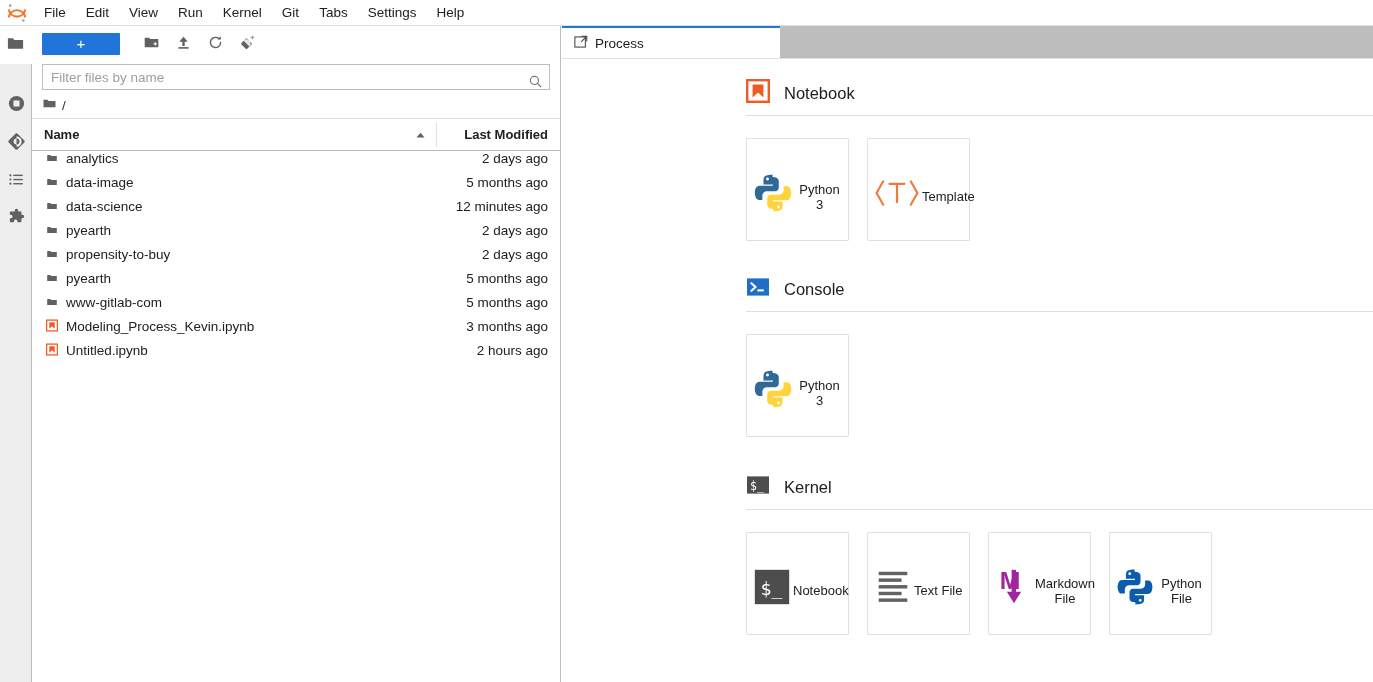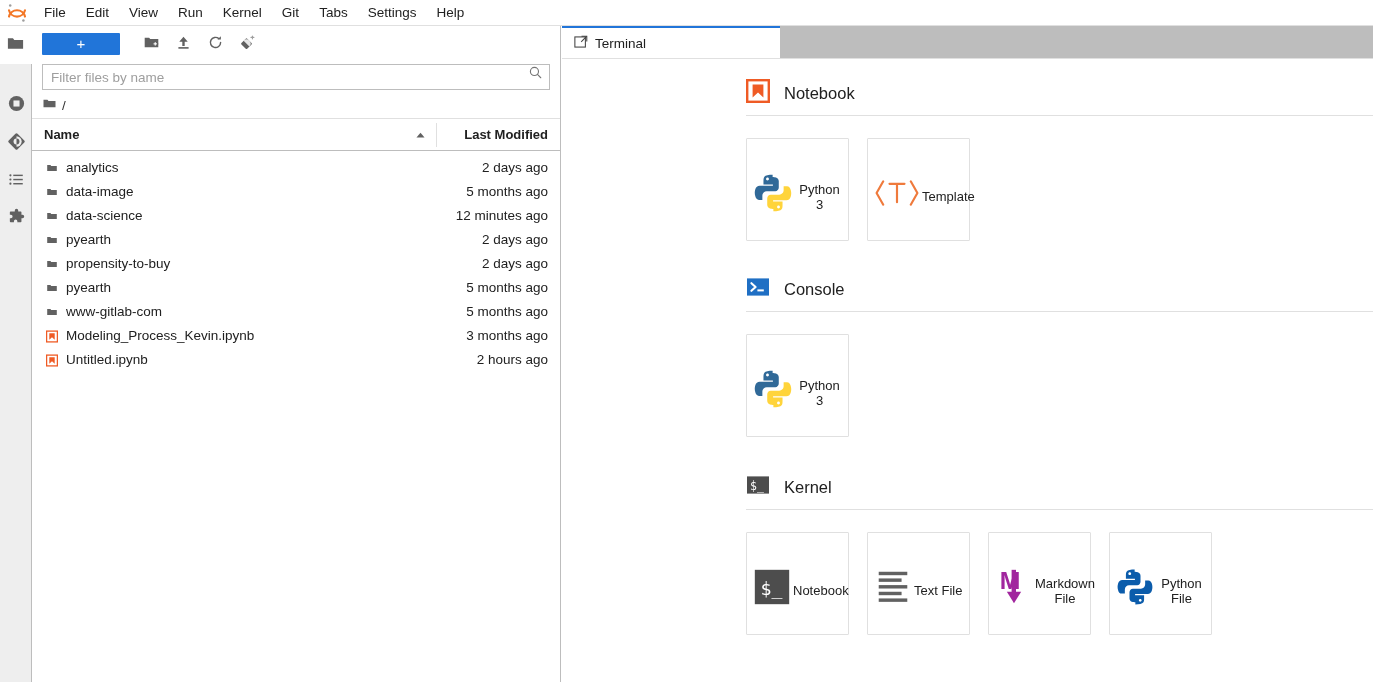--- a/index.html
+++ b/index.html
@@ -61,21 +61,21 @@
   .tb-icon {
     width: 30px; height: 26px; display: flex; align-items: center; justify-content: center;
     cursor: pointer; border-radius: 2px;
   }
   #tb-gap { width: 12px; }
 
   #fb-filter-wrap { padding: 2px 10px 0 10px; }
   #fb-filter {
     position: relative; height: 26px;
     border: 1px solid #bdbdbd; background: #fff;
-    display: flex; align-items: flex-start;
+    display: flex; align-items: flex-end;
   }
   #fb-filter input {
     border: none; outline: none; background: transparent;
     font-size: 13.5px; font-family: "Liberation Sans", sans-serif;
     color: #333; flex: 1; padding: 0 8px; height: 24px;
   }
   #fb-filter input::placeholder { color: #9e9e9e; }
   #fb-search-icon { padding-right: 6px; display: flex; align-items: center; cursor: pointer; }
 
   #fb-crumbs {
@@ -92,21 +92,21 @@
   }
   #fb-header .h-name { flex: 1; padding-left: 12px; display: flex; align-items: center; }
   #fb-header .sort-arrow { margin-left: auto; margin-right: 10px; }
   #fb-header .h-mod {
     width: 124px; text-align: right; padding-right: 12px;
     border-left: 1px solid #e0e0e0; height: 24px; line-height: 24px;
   }
 
   #fb-list { flex: 1; overflow: hidden; }
   .fb-row {
-    display: flex; align-items: flex-end; height: 24px;
+    display: flex; align-items: flex-start; height: 24px;
     font-size: 13.5px; color: #212121; cursor: pointer;
   }
   .fb-row .r-icon { width: 26px; display: flex; align-items: center; justify-content: center; padding-left: 14px; }
   .fb-row .r-name { flex: 1; padding-left: 8px; white-space: nowrap; overflow: hidden; }
   .fb-row .r-mod { width: 124px; text-align: right; padding-right: 12px; color: #212121; }
 
   
   #dock {
     position: absolute; left: 562px; top: 26px; width: 811px; height: 656px;
     background: #ffffff;
@@ -395,21 +395,21 @@
 <div id="dock">
   <div id="tabbar">
     <div id="tab-launcher">
       <span>
         <svg width="14" height="14" viewBox="0 0 16 16">
           <rect x="1" y="2.2" width="12" height="11.6" fill="none" stroke="#424242" stroke-width="1.2"></rect>
           <path d="M8.6 1.4 H14.6 V7.4" fill="none" stroke="#424242" stroke-width="1.2"></path>
           <line x1="14.4" y1="1.6" x2="8.2" y2="7.8" stroke="#424242" stroke-width="1.2"></line>
         </svg>
       </span>
-      <span>Terminal</span>
+      <span>Process</span>
     </div>
   </div>
   <div id="dock-sep"></div>
 
   <div id="launcher">
 
     <div class="lsection" id="sec-notebook">
       <div class="lsection-head">
         <span>
           <svg width="24" height="24" viewBox="0 0 24 24">

